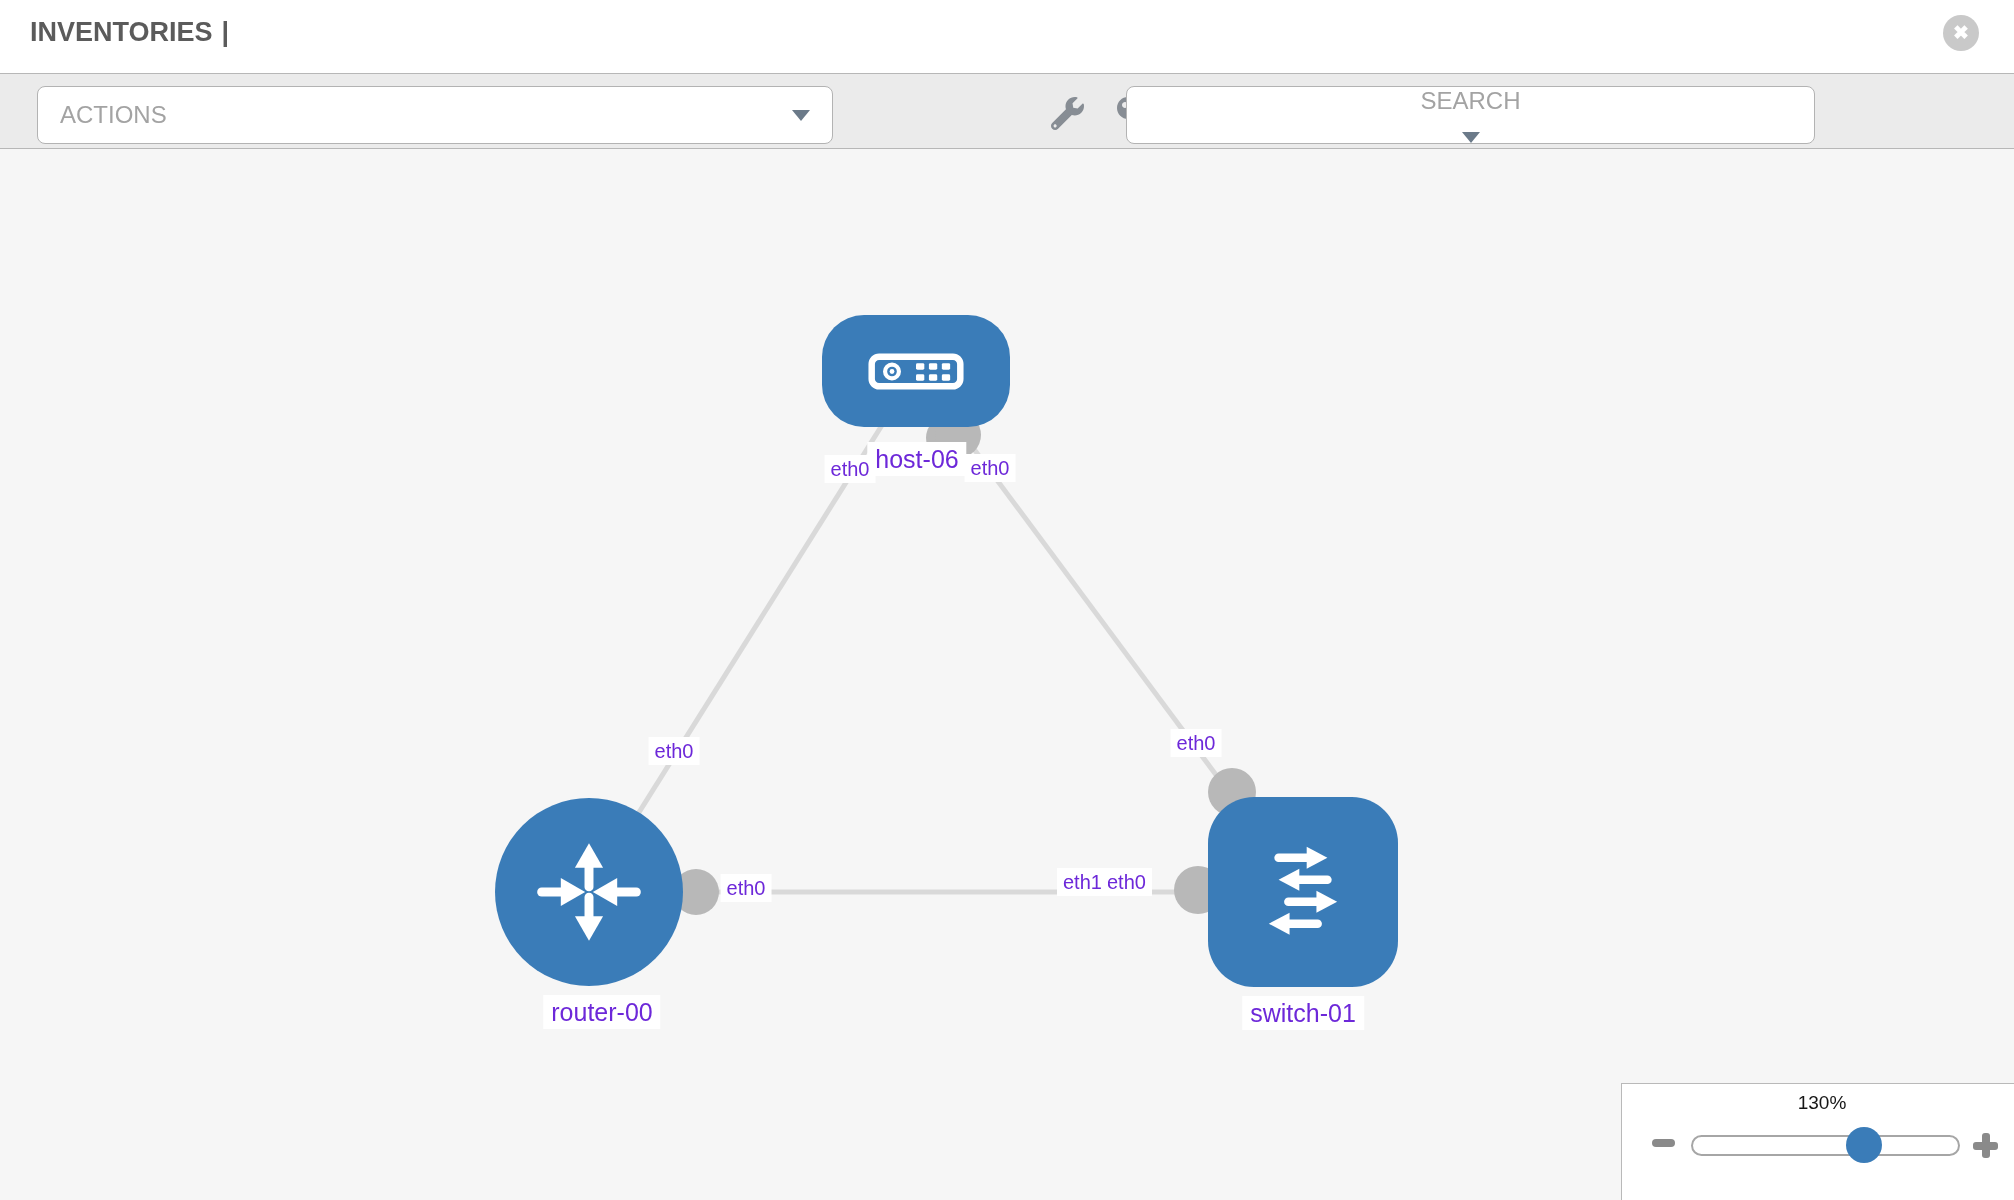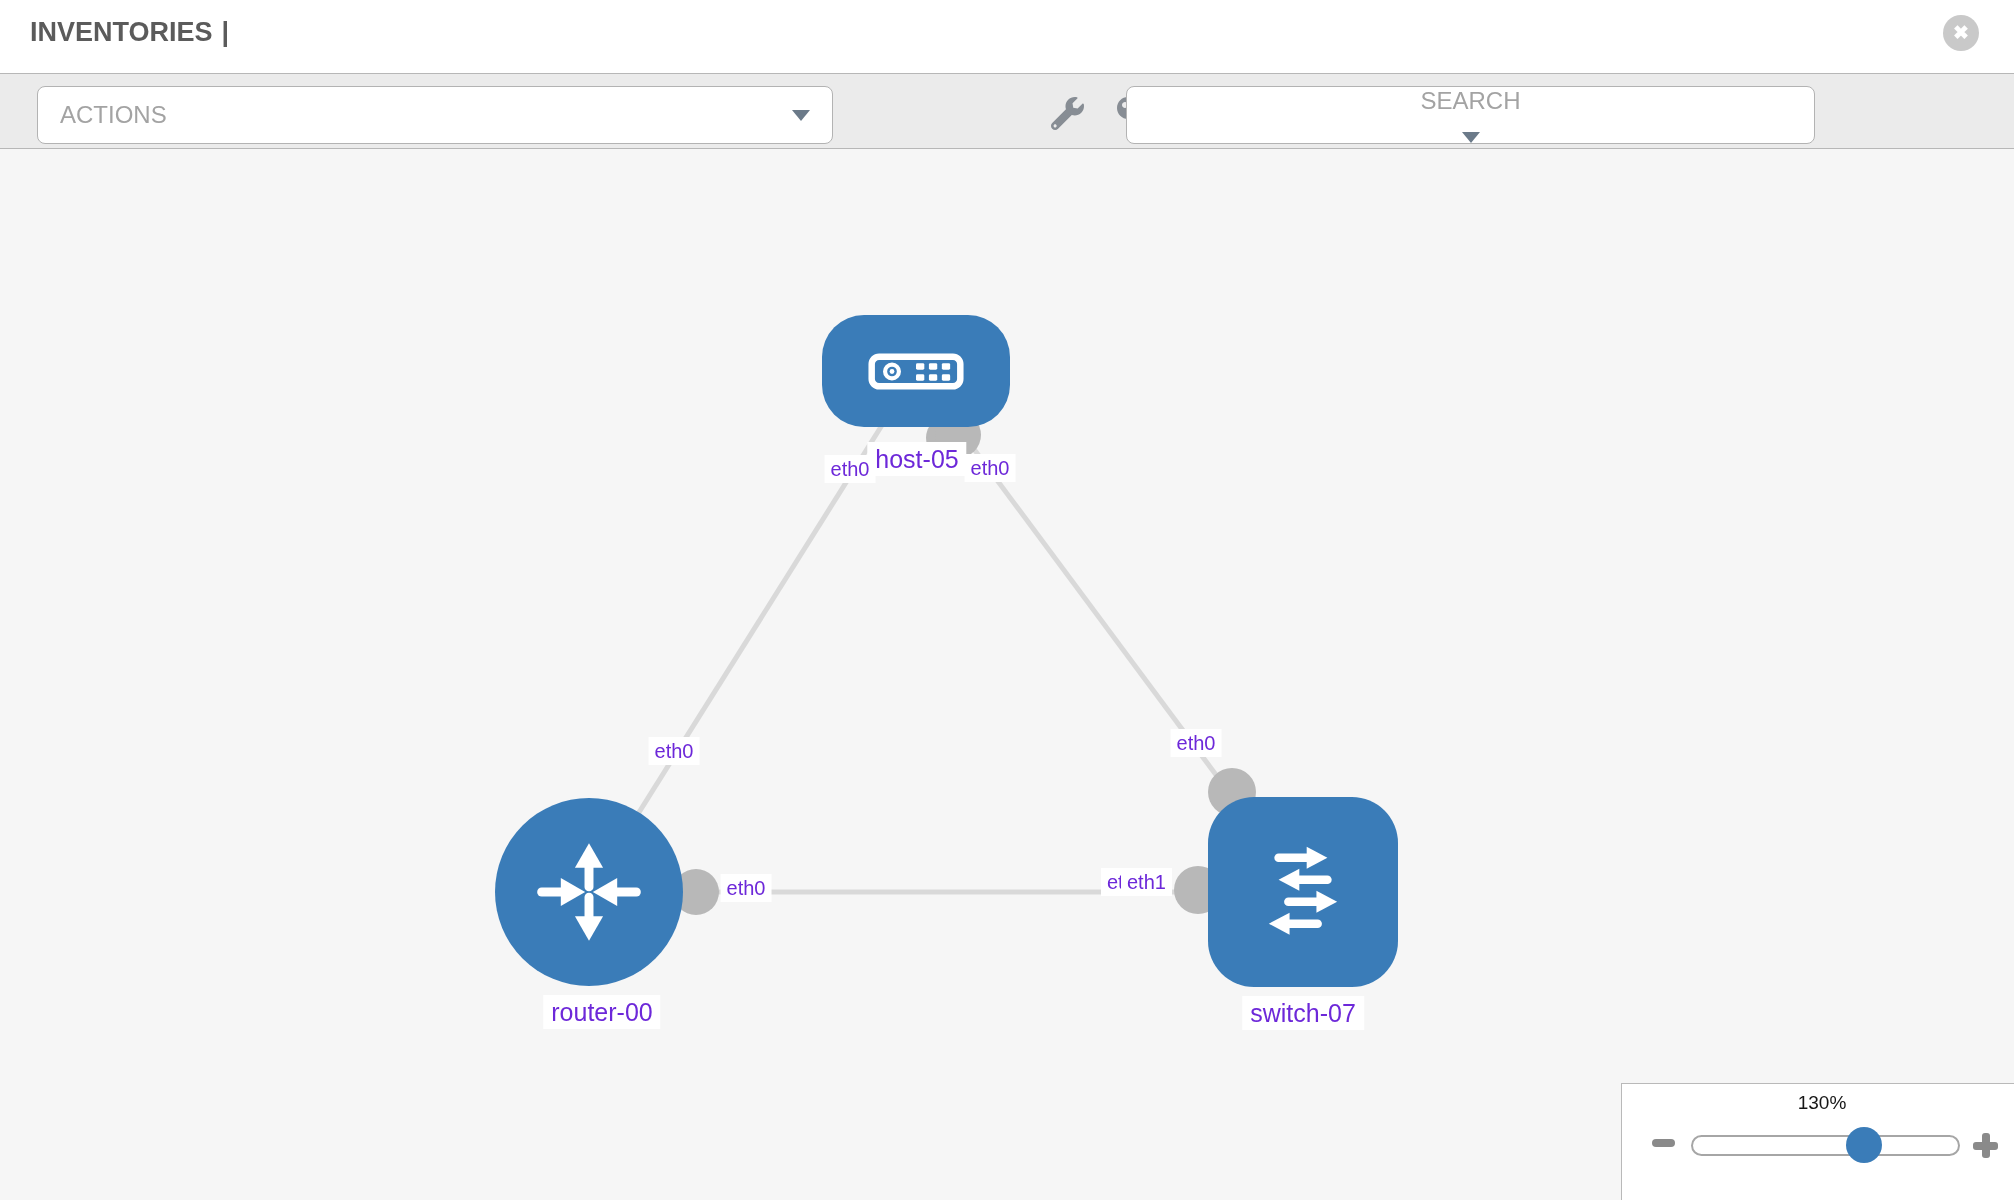--- a/index.html
+++ b/index.html
@@ -187,31 +187,31 @@
         <line x1="70" y1="40" x2="45" y2="40"></line> 
           <polygon points="30,40 47,31 47,49" stroke="none"></polygon>
         <line x1="38" y1="58" x2="63" y2="58"></line> 
           <polygon points="78,58 61,49 61,67" stroke="none"></polygon>
         <line x1="62" y1="76" x2="37" y2="76"></line> 
           <polygon points="22,76 39,67 39,85" stroke="none"></polygon>
       </g>
     </svg>
   </div>
 
-  <div class="lbl name center" style="left:917px; top:293px;">host-05</div>
+  <div class="lbl name center" style="left:917px; top:293px;">host-06</div>
   <div class="lbl name center" style="left:590px; top:846px;margin-left:12px;">router-00</div>
-  <div class="lbl name center" style="left:1303px; top:847px;">switch-07</div>
+  <div class="lbl name center" style="left:1303px; top:847px;">switch-01</div>
 
   <div class="lbl center" style="left:850px; top:306px;">eth0</div>
   <div class="lbl center" style="left:990px; top:305px;">eth0</div>
   <div class="lbl center" style="left:674px; top:588px;">eth0</div>
   <div class="lbl center" style="left:1196px; top:580px;">eth0</div>
   <div class="lbl center" style="left:746px; top:725px;">eth0</div>
   <div class="lbl" style="left:1101px; top:719px;">eth0</div>
-  <div class="lbl" style="left:1121px; top:719px;">eth1</div>
+  <div class="lbl" style="left:1057px; top:719px;">eth1</div>
 
   <div class="zoom-panel">
     <div class="zoom-value">130%</div>
     <div class="zoom-minus"></div>
     <div class="zoom-track"></div>
     <div class="zoom-handle"></div>
     <div class="zoom-plus"></div>
   </div>
 
 </div>

